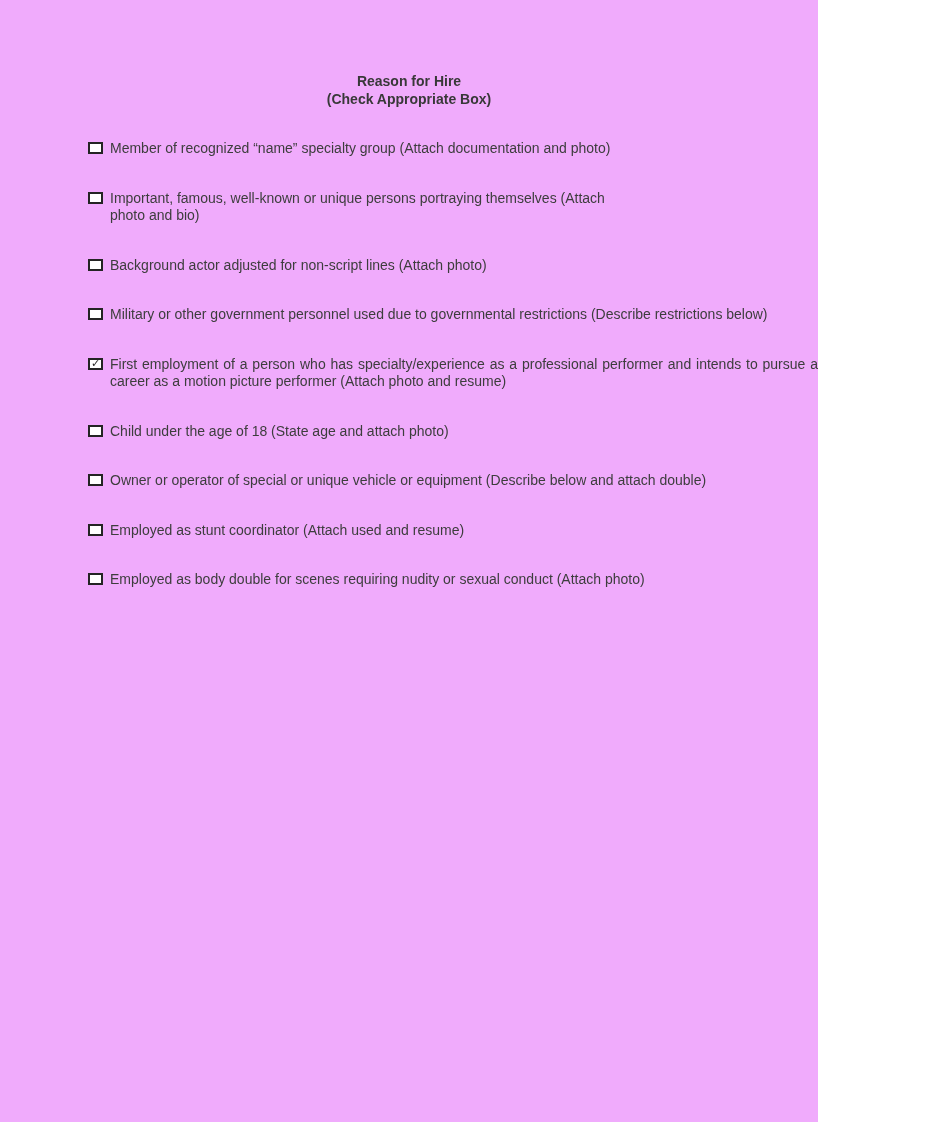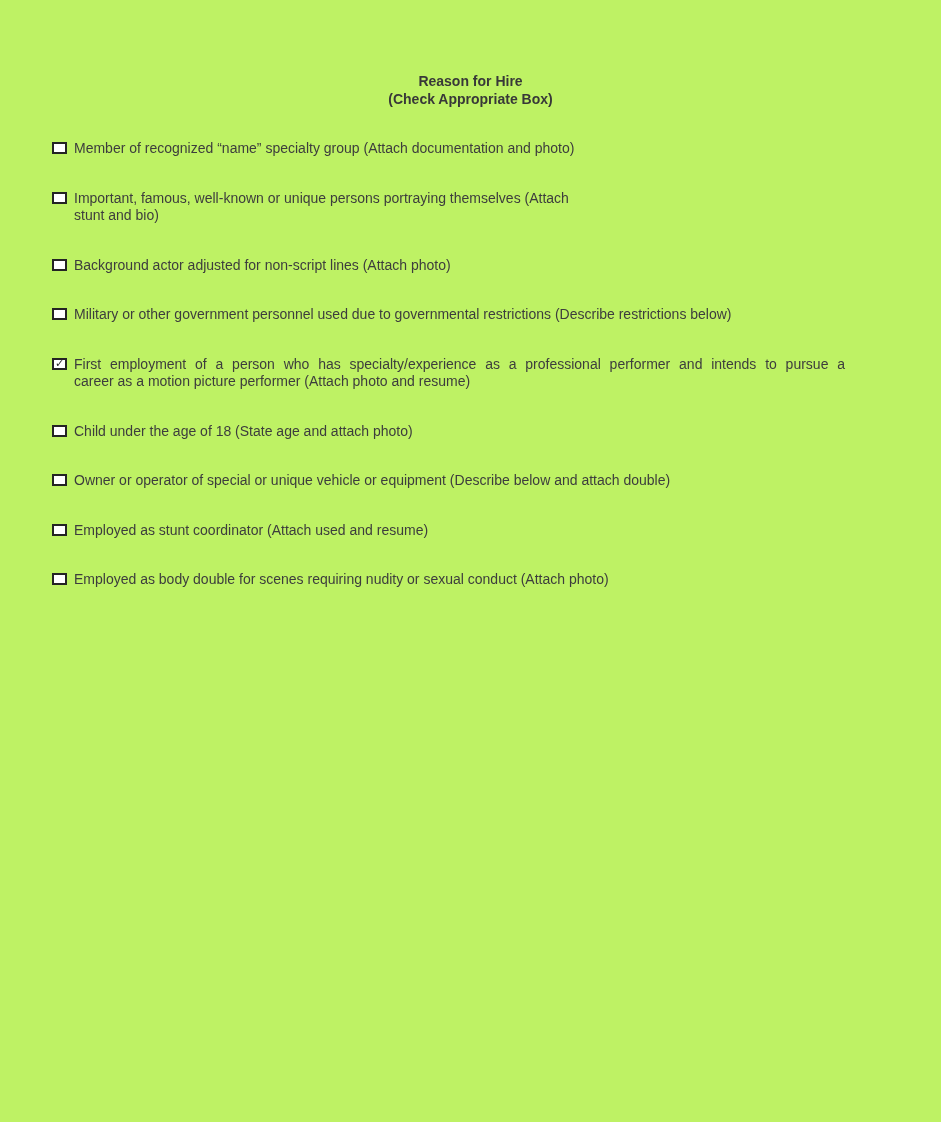--- a/index.html
+++ b/index.html
@@ -6,39 +6,39 @@
   html, body { background: #ffffff; }
   body {
     width: 941px;
     height: 1122px;
     font-family: "Liberation Sans", "DejaVu Sans", sans-serif;
     color: #3d3d3d;
     overflow: hidden;
     position: relative;
   }
   .doc-page {
-    width: 941px;
+    width: 818px;
     height: 1122px;
-    background: #bef264;
+    background: #f0abfc;
   }
   .form-header {
     padding-top: 72px;
     text-align: center;
     font-weight: bold;
     font-size: 14px;
     line-height: 18px;
     color: #383838;
   }
   .items {
     margin-top: 18px;
   }
   .item {
     display: flex;
     align-items: flex-start;
-    padding-left: 52px;
+    padding-left: 88px;
     margin-bottom: 18px;
     margin-top: 32px;
   }
   .cb {
     flex: 0 0 auto;
     width: 15px;
     height: 12px;
     border: 2px solid #242424;
     margin-right: 7px;
     margin-top: 2px;
@@ -96,21 +96,21 @@
         <div class="line">Member of recognized “name” specialty group (Attach documentation and photo)</div>
       </div>
     </div>
 
     <div class="item">
       <span class="cb">
           <span class="mark"></span>
         </span>
       <div class="txt">
         <div class="line">Important, famous, well-known or unique persons portraying themselves (Attach</div>
-        <div class="line">stunt and bio)</div>
+        <div class="line">photo and bio)</div>
       </div>
     </div>
 
     <div class="item">
       <span class="cb">
           <span class="mark"></span>
         </span>
       <div class="txt">
         <div class="line">Background actor adjusted for non-script lines (Attach photo)</div>
       </div>

